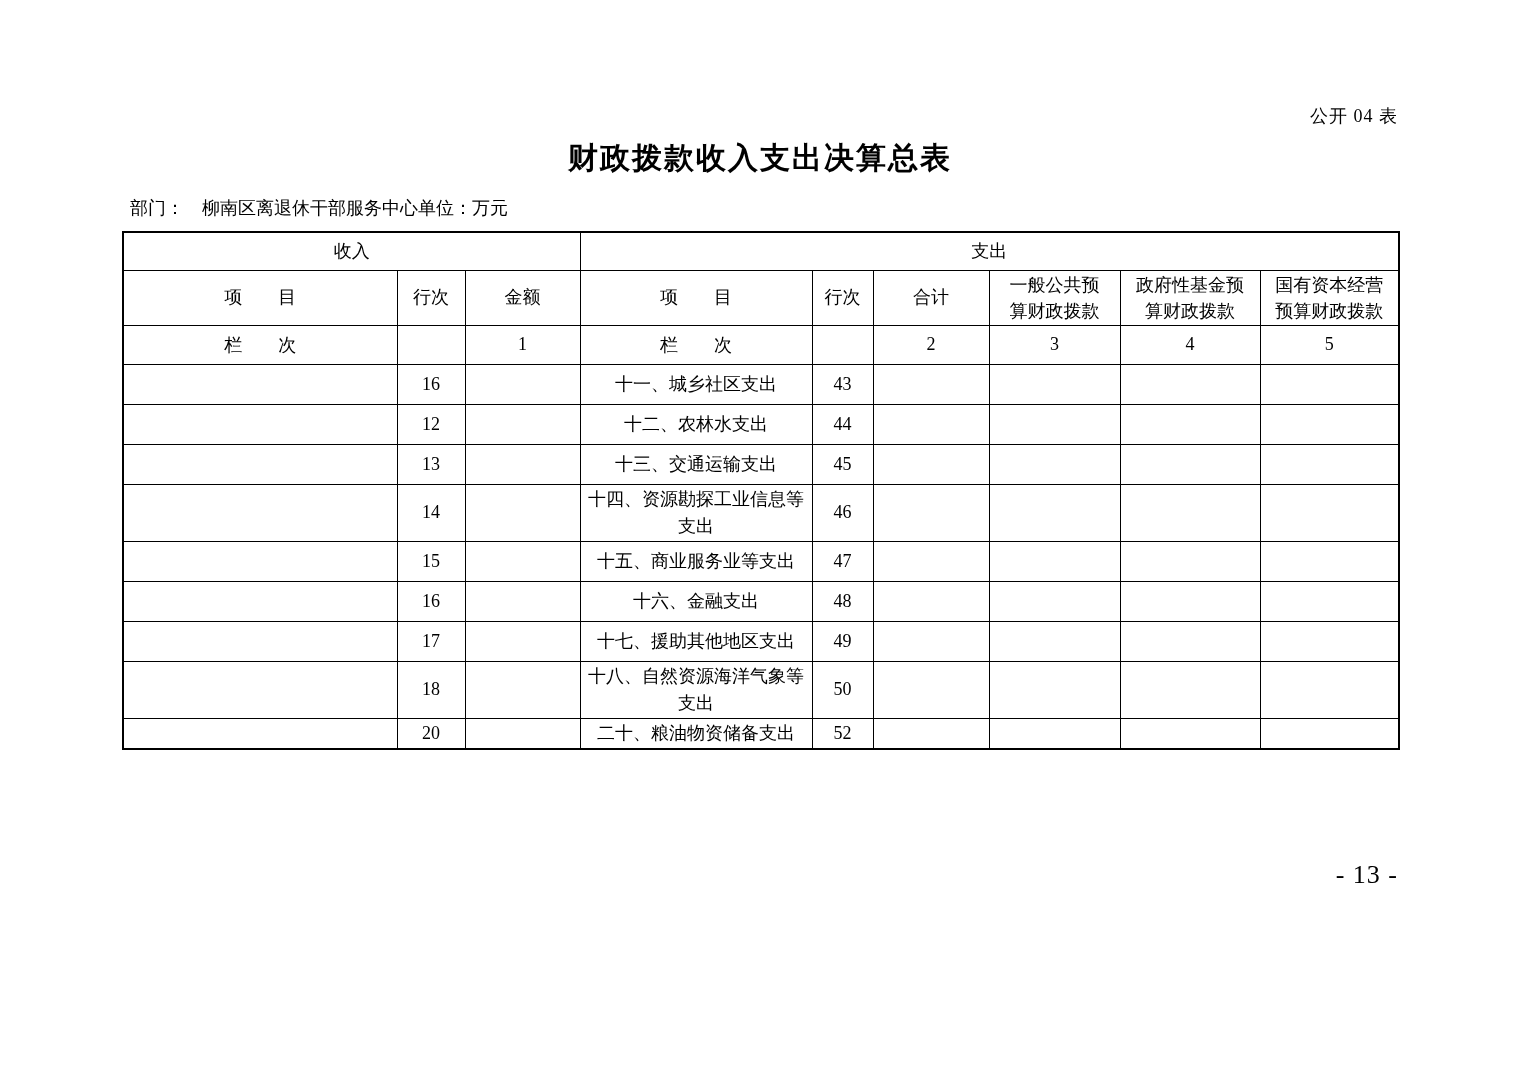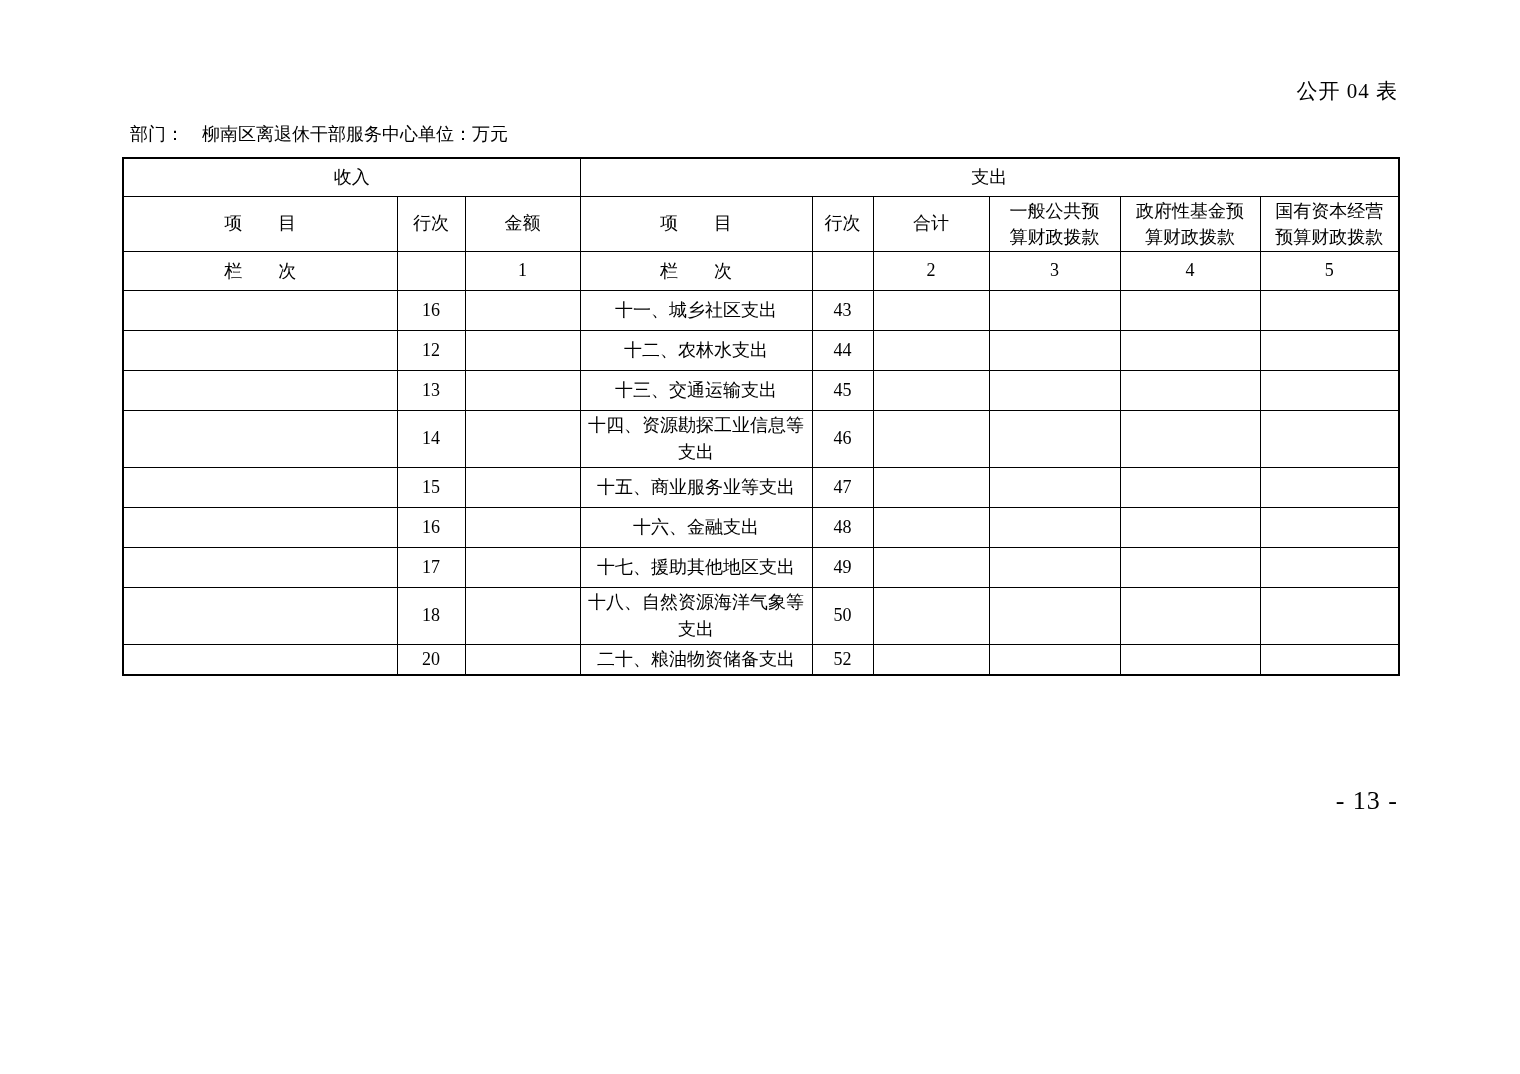--- a/index.html
+++ b/index.html
@@ -6,23 +6,23 @@
   html, body {
     width: 1520px; height: 1074px;
     background: #ffffff;
     color: #000000;
     font-family: "Liberation Serif", "DejaVu Serif", serif;
   }
   .page { width: 1520px; height: 1074px; position: relative; overflow: hidden; }
   .content { width: 1276px; margin: 0 auto 0 122px; }
 
   .doc-label {
-    padding-top: 77px;
+    padding-top: 104px;
     text-align: right;
-    font-size: 21px;
+    font-size: 18px;
     letter-spacing: 1px;
   }
   .title {
     margin-top: 10px;
     text-align: center;
     font-size: 30px;
     font-weight: bold;
     letter-spacing: 2px;
   }
   .meta-row {
@@ -67,20 +67,21 @@
   }
 </style>
 </head>
 <body>
 
 <div class="page">
   <div class="content">
 
     <div class="doc-label">公开 04 表</div>
 
+    <div class="title">财政拨款收入支出决算总表</div>
 
     <div class="meta-row">
       <div class="meta-left">
         <span>部门：</span><span class="dept-value">柳南区离退休干部服务中心</span>
       </div>
       <div class="meta-right">单位：万元</div>
     </div>
 
     <table class="fiscal">
       <colgroup>

